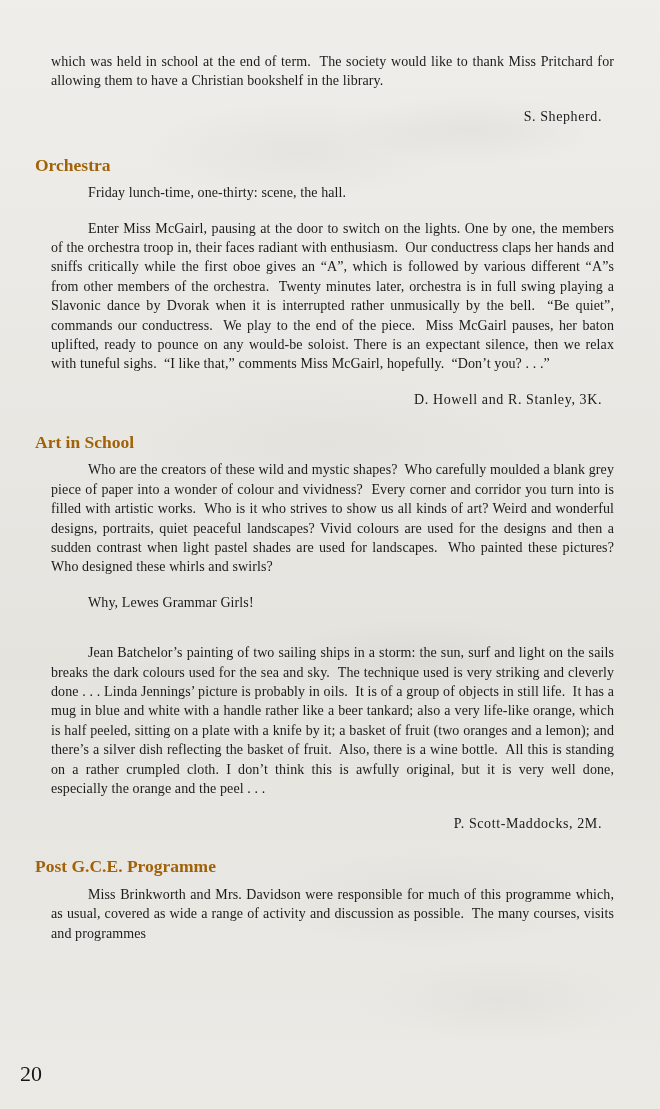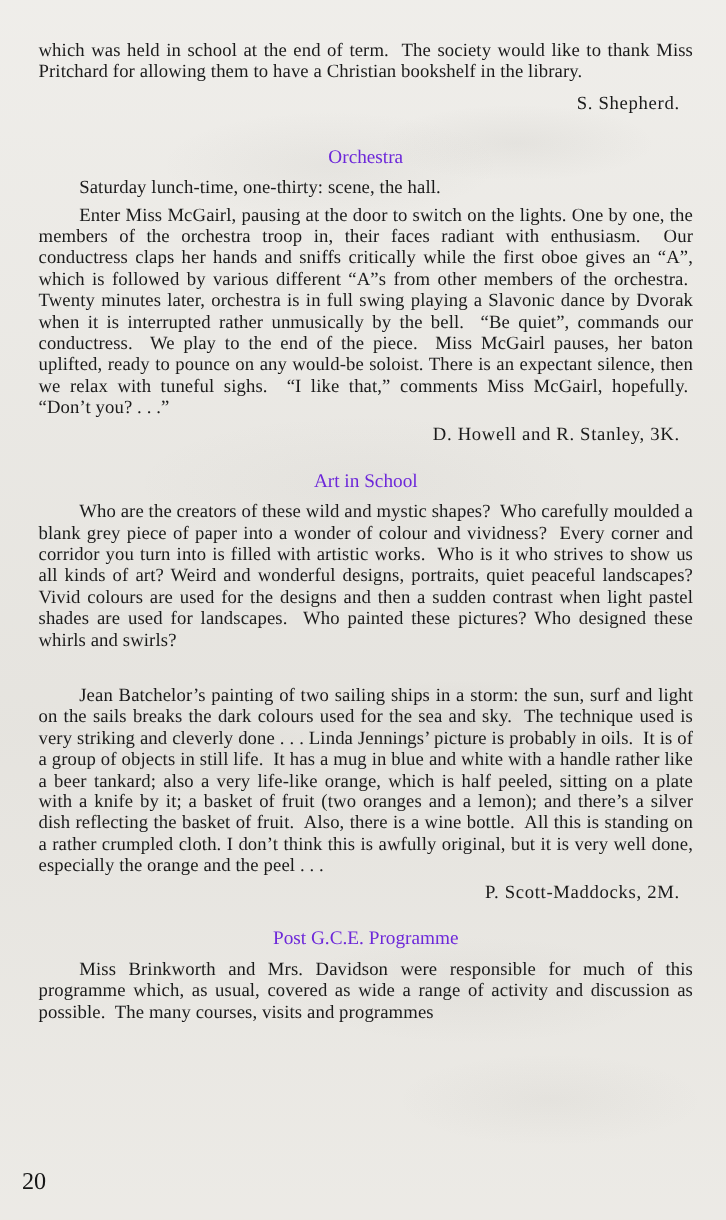--- a/index.html
+++ b/index.html
@@ -33,35 +33,35 @@
   }
 
   .content {
     position: absolute;
     left: 35px;
     top: 36px;
     width: 595px;
   }
 
   p {
-    margin: 0;
-    font-size: 17px;
+    margin: 16px;
+    font-size: 14px;
     line-height: 19.4px;
     text-align: justify;
     letter-spacing: 0.1px;
   }
   .indent { text-indent: 37px; }
 
   h2 {
     margin: 0;
     font-size: 17.5px;
     line-height: 20px;
-    font-weight: 400;
-    color: #6d28d9;
-    text-align: center;
+    font-weight: 700;
+    color: #a16207;
+    text-align: left;
   }
 
   .signature {
     text-align: right;
     padding-right: 12px;
     letter-spacing: 0.6px;
   }
   .signature.bold { font-weight: 700; letter-spacing: 1px; }
 
   
@@ -94,28 +94,29 @@
 <div class="page">
   <div class="content">
 
     <section>
       <p>which was held in school at the end of term.&nbsp; The society would like to thank Miss Pritchard for allowing them to have a Christian bookshelf in the library.</p>
       <p class="signature sig-society">S. Shepherd.</p>
     </section>
 
     <section>
       <h2 class="hd-orchestra">Orchestra</h2>
-      <p class="indent p-orch-1">Saturday lunch-time, one-thirty: scene, the hall.</p>
+      <p class="indent p-orch-1">Friday lunch-time, one-thirty: scene, the hall.</p>
       <p class="indent p-orch-2">Enter Miss McGairl, pausing at the door to switch on the lights. One by one, the members of the orchestra troop in, their faces radiant with enthusiasm.&nbsp; Our conductress claps her hands and sniffs critically while the first oboe gives an “A”, which is followed by various different “A”s from other members of the orchestra.&nbsp; Twenty minutes later, orchestra is in full swing playing a Slavonic dance by Dvorak when it is interrupted rather unmusically by the bell.&nbsp; “Be quiet”, commands our conductress.&nbsp; We play to the end of the piece.&nbsp; Miss McGairl pauses, her baton uplifted, ready to pounce on any would-be soloist. There is an expectant silence, then we relax with tuneful sighs.&nbsp; “I like that,” comments Miss McGairl, hopefully.&nbsp; “Don’t you? .&nbsp;.&nbsp;.”</p>
       <p class="signature sig-orchestra">D. Howell and R. Stanley, 3K.</p>
     </section>
 
     <section>
       <h2 class="hd-art">Art in School</h2>
       <p class="indent p-art-1">Who are the creators of these wild and mystic shapes?&nbsp; Who carefully moulded a blank grey piece of paper into a wonder of colour and vividness?&nbsp; Every corner and corridor you turn into is filled with artistic works.&nbsp; Who is it who strives to show us all kinds of art? Weird and wonderful designs, portraits, quiet peaceful landscapes? Vivid colours are used for the designs and then a sudden contrast when light pastel shades are used for landscapes.&nbsp; Who painted these pictures? Who designed these whirls and swirls?</p>
+      <p class="indent p-art-2">Why, Lewes Grammar Girls!</p>
     </section>
 
     <section>
       <p class="indent p-review">Jean Batchelor’s painting of two sailing ships in a storm: the sun, surf and light on the sails breaks the dark colours used for the sea and sky.&nbsp; The technique used is very striking and cleverly done .&nbsp;.&nbsp;. Linda Jennings’ picture is probably in oils.&nbsp; It is of a group of objects in still life.&nbsp; It has a mug in blue and white with a handle rather like a beer tankard; also a very life-like orange, which is half peeled, sitting on a plate with a knife by it; a basket of fruit (two oranges and a lemon); and there’s a silver dish reflecting the basket of fruit.&nbsp; Also, there is a wine bottle.&nbsp; All this is standing on a rather crumpled cloth. I don’t think this is awfully original, but it is very well done, especially the orange and the peel .&nbsp;.&nbsp;.</p>
       <p class="signature sig-review">P. Scott-Maddocks, 2M.</p>
     </section>
 
     <section>
       <h2 class="hd-gce">Post G.C.E. Programme</h2>
       <p class="indent p-gce-1">Miss Brinkworth and Mrs. Davidson were responsible for much of this programme which, as usual, covered as wide a range of activity and discussion as possible.&nbsp; The many courses, visits and programmes</p>

